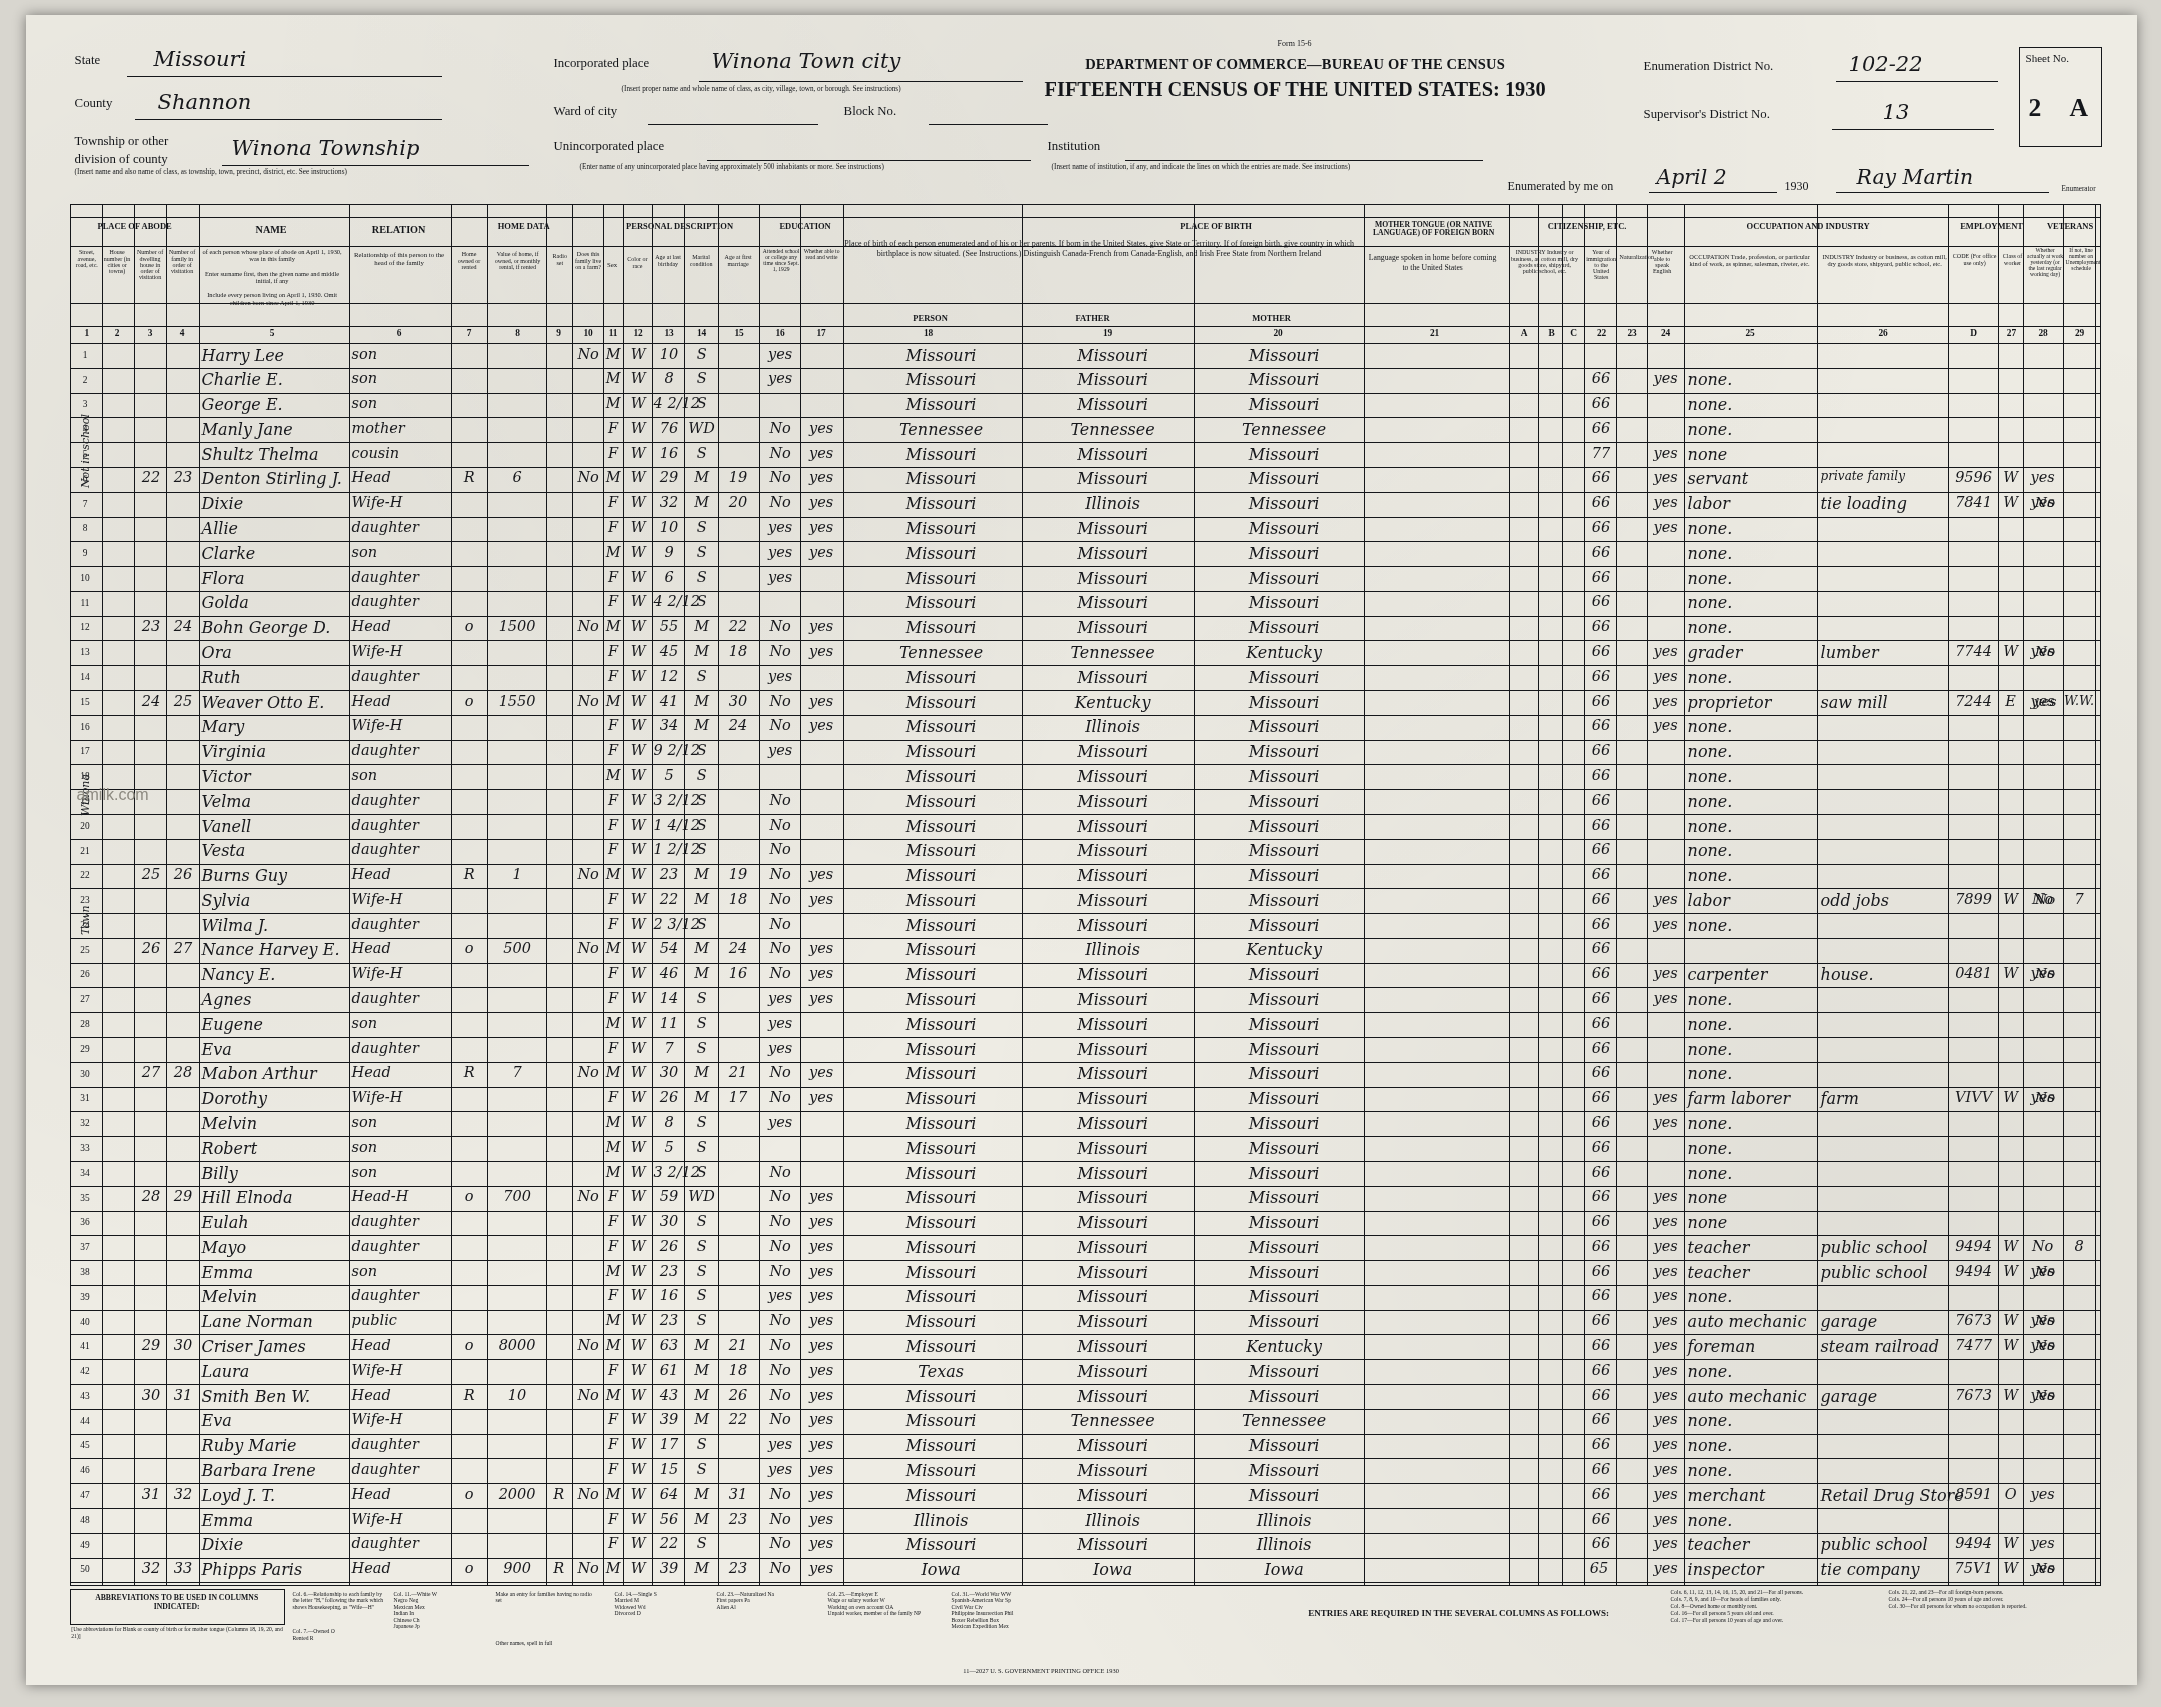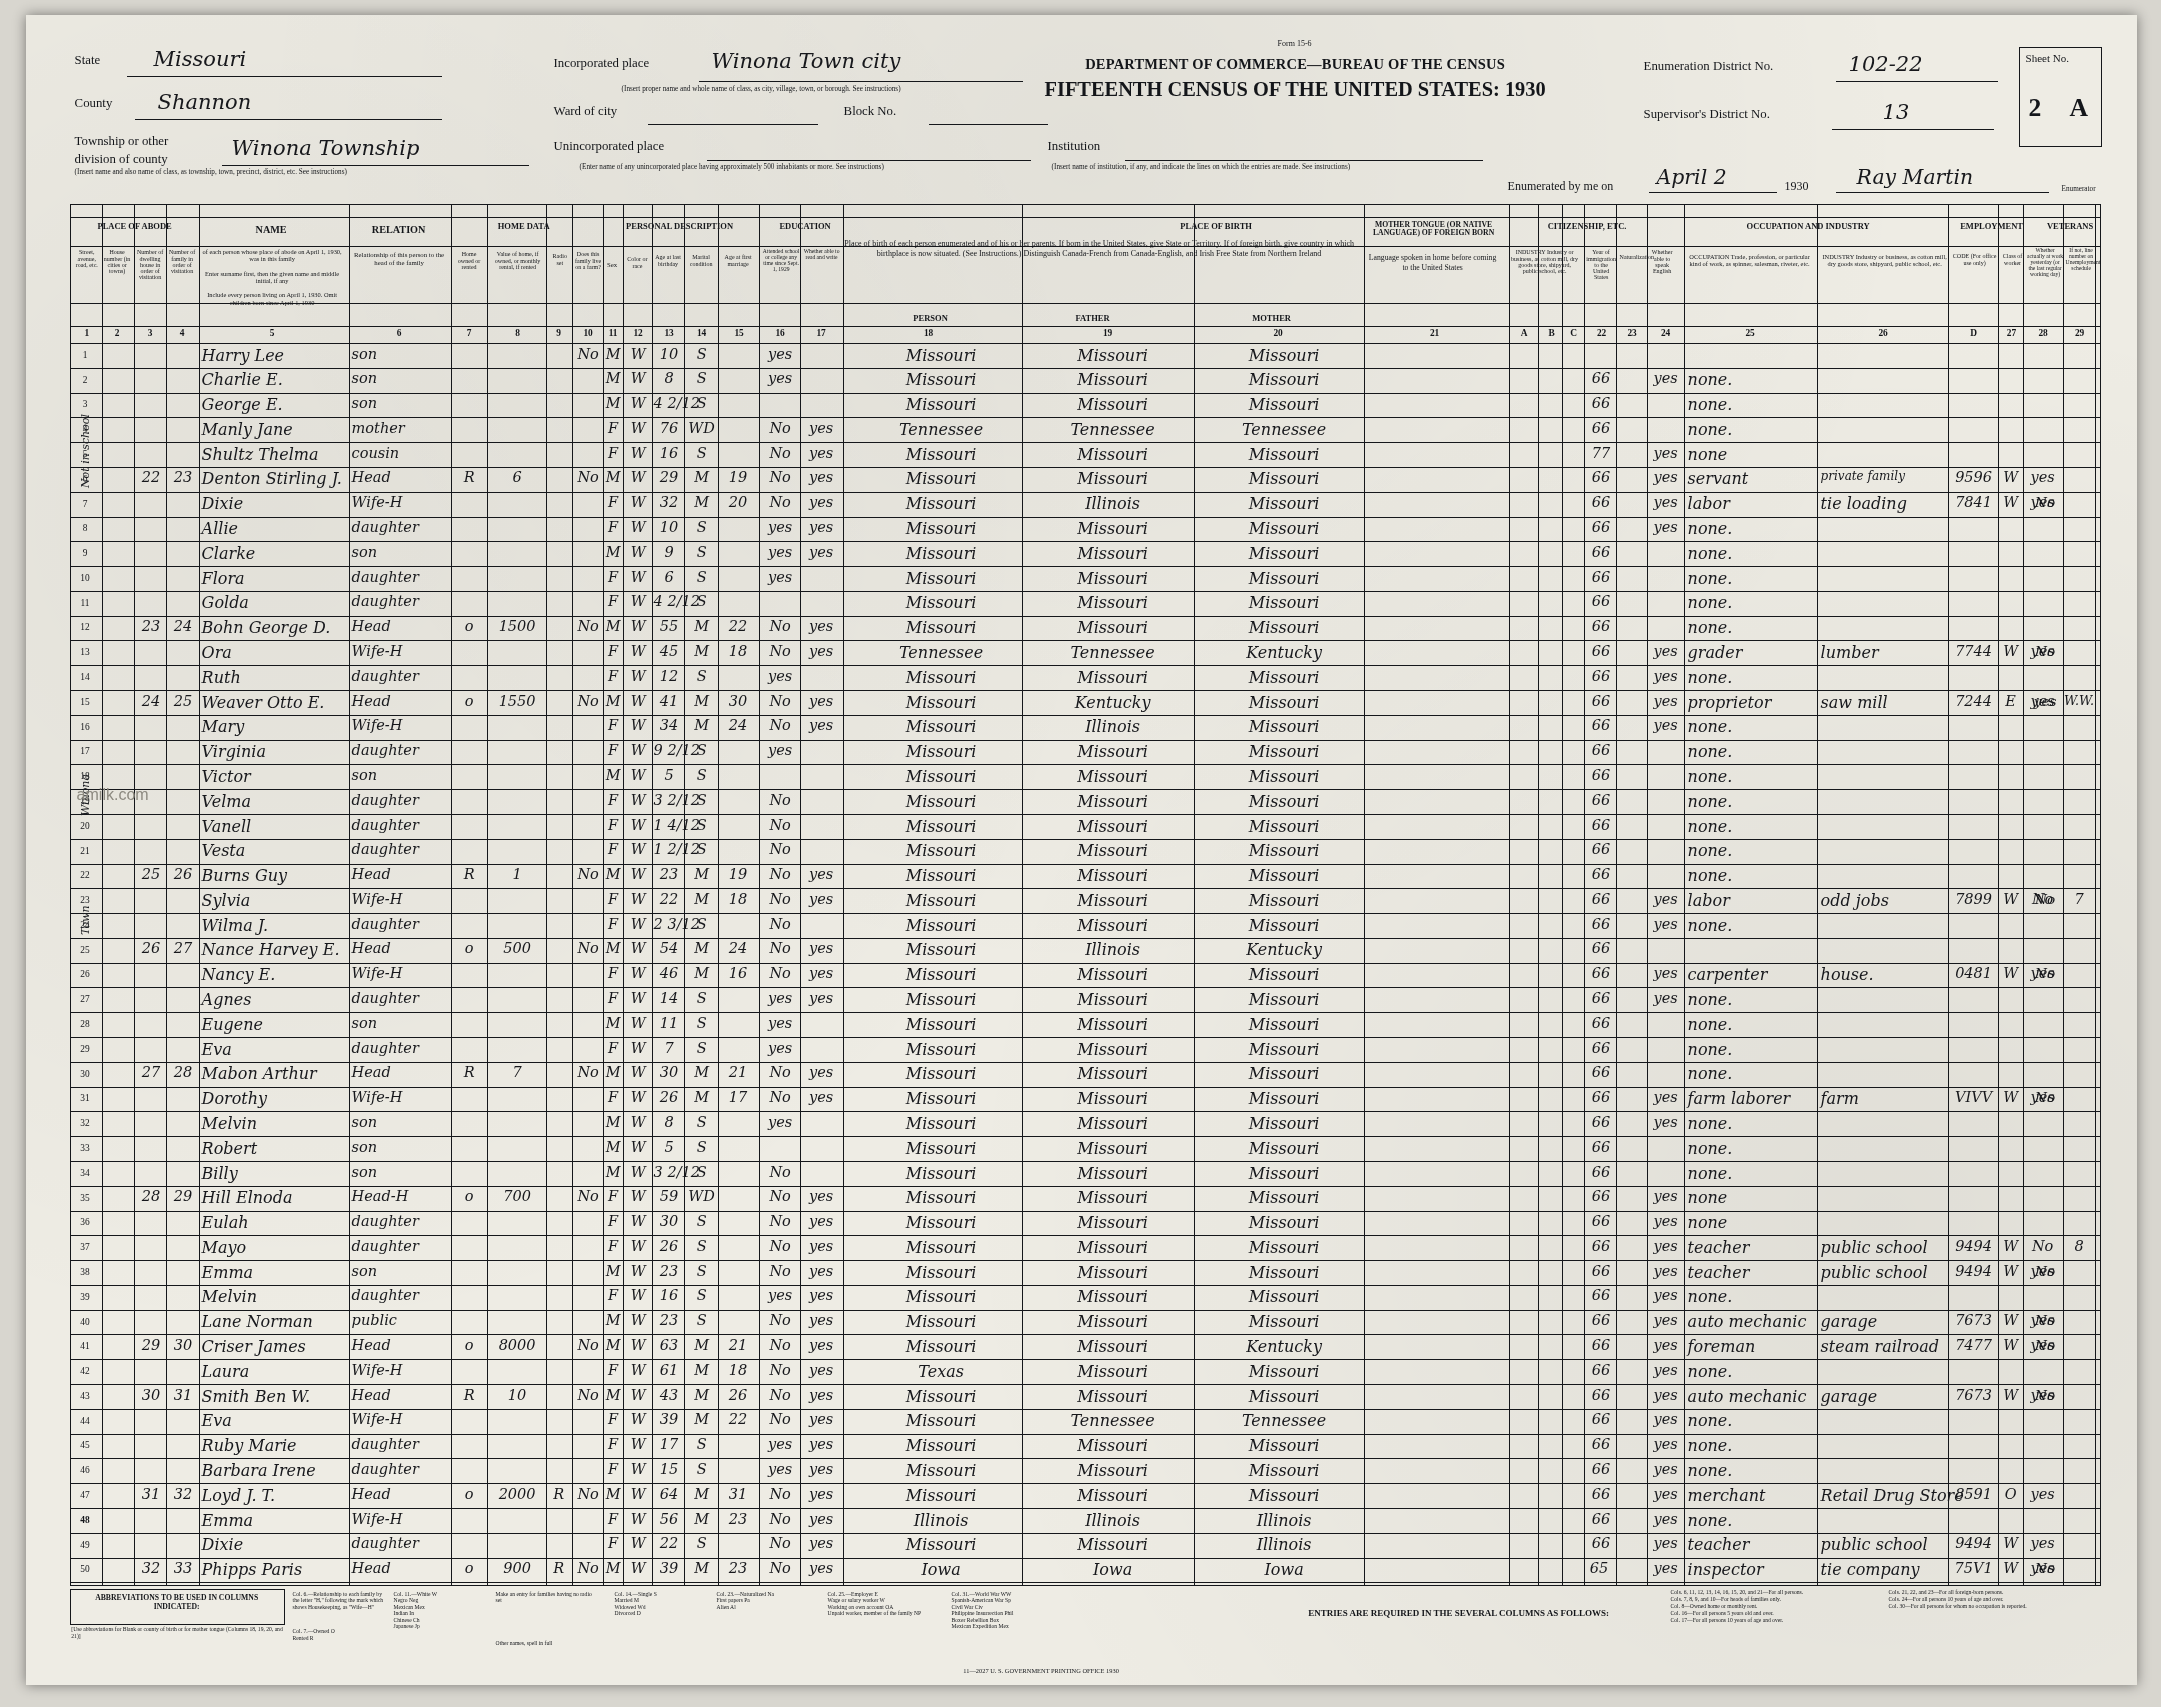--- a/index.html
+++ b/index.html
@@ -1077,21 +1077,21 @@
           <div class="cell hw c-ctr" style="left: 963px; top: 1281px; width: 158px; font-size: 16px;">Missouri</div>
           <div class="cell hw c-ctr" style="left: 1135px; top: 1281px; width: 157px; font-size: 16px;">Missouri</div>
           <div class="cell hw c-ctr" style="left: 1515px; top: 1281px; width: 31px; font-size: 14.5px;">66</div>
           <div class="cell hw c-ctr" style="left: 1578px; top: 1281px; width: 34px; font-size: 14.5px;">yes</div>
           <div class="cell hw " style="left: 1617px; top: 1281px; width: 128px; font-size: 16px;">merchant</div>
           <div class="cell hw " style="left: 1750px; top: 1281px; width: 126px; font-size: 16px;">Retail Drug Store</div>
           <div class="cell hw c-ctr" style="left: 1879px; top: 1281px; width: 48px; font-size: 14.5px;">8591</div>
           <div class="cell hw c-ctr" style="left: 1928px; top: 1281px; width: 24px; font-size: 14.5px;">O</div>
           <div class="cell hw c-ctr" style="left: 1954px; top: 1281px; width: 36px; font-size: 14.5px;">yes</div>
           <div class="h" style="top: 1328px;"></div>
-          <div class="rownum prt" style="left: 3.4px; top: 1310px; font-weight: bold;">48</div>
+          <div class="rownum prt" style="left: 3.4px; top: 1310px;">48</div>
           <div class="cell hw " style="left: 131px; top: 1306px; width: 147px; font-size: 16px;">Emma</div>
           <div class="cell hw " style="left: 281px; top: 1306px; width: 97px; font-size: 14.5px;">Wife-H</div>
           <div class="cell hw c-ctr" style="left: 533px; top: 1306px; width: 19px; font-size: 14.5px;">F</div>
           <div class="cell hw c-ctr" style="left: 554px; top: 1306px; width: 27px; font-size: 14.5px;">W</div>
           <div class="cell hw c-ctr" style="left: 583px; top: 1306px; width: 31px; font-size: 14.5px;">56</div>
           <div class="cell hw c-ctr" style="left: 615px; top: 1306px; width: 32px; font-size: 14.5px;">M</div>
           <div class="cell hw c-ctr" style="left: 649px; top: 1306px; width: 37px; font-size: 14.5px;">23</div>
           <div class="cell hw c-ctr" style="left: 690px; top: 1306px; width: 39px; font-size: 14.5px;">No</div>
           <div class="cell hw c-ctr" style="left: 731px; top: 1306px; width: 39px; font-size: 14.5px;">yes</div>
           <div class="cell hw c-ctr" style="left: 792px; top: 1306px; width: 157px; font-size: 16px;">Illinois</div>

